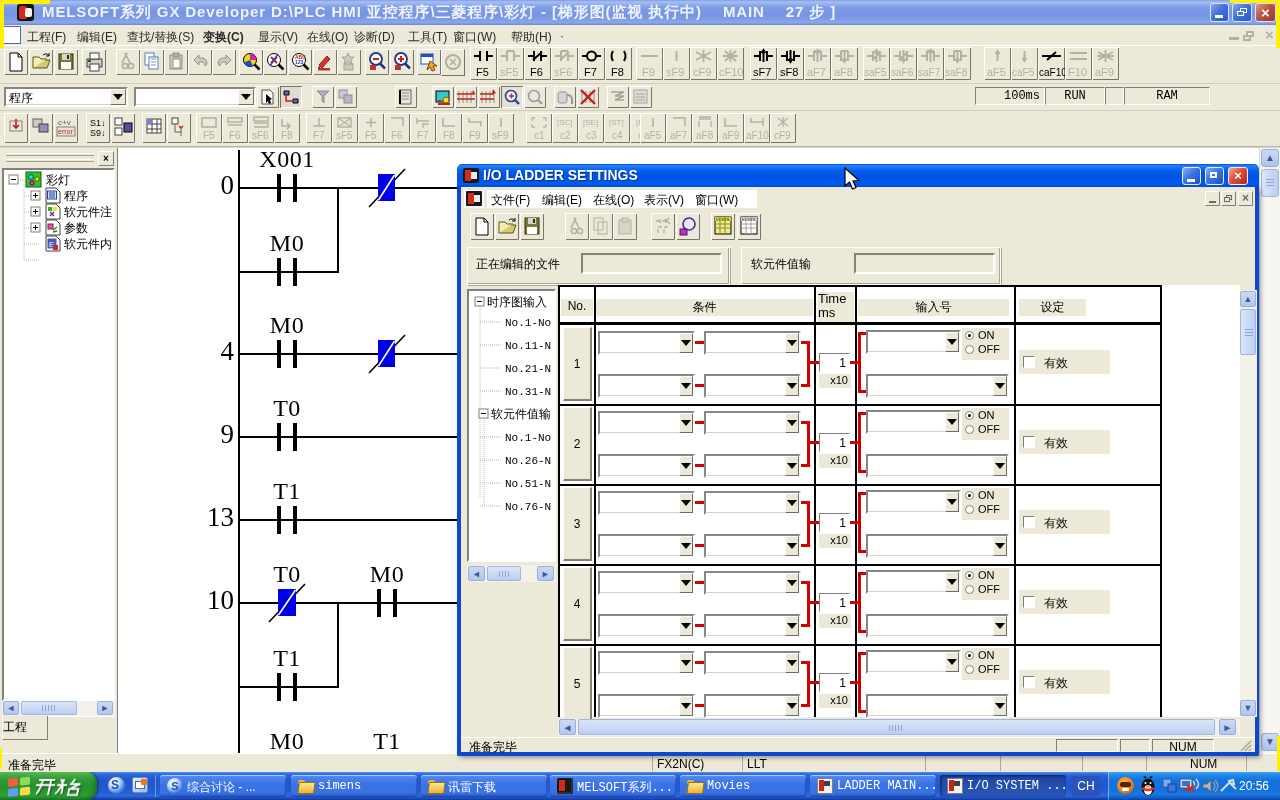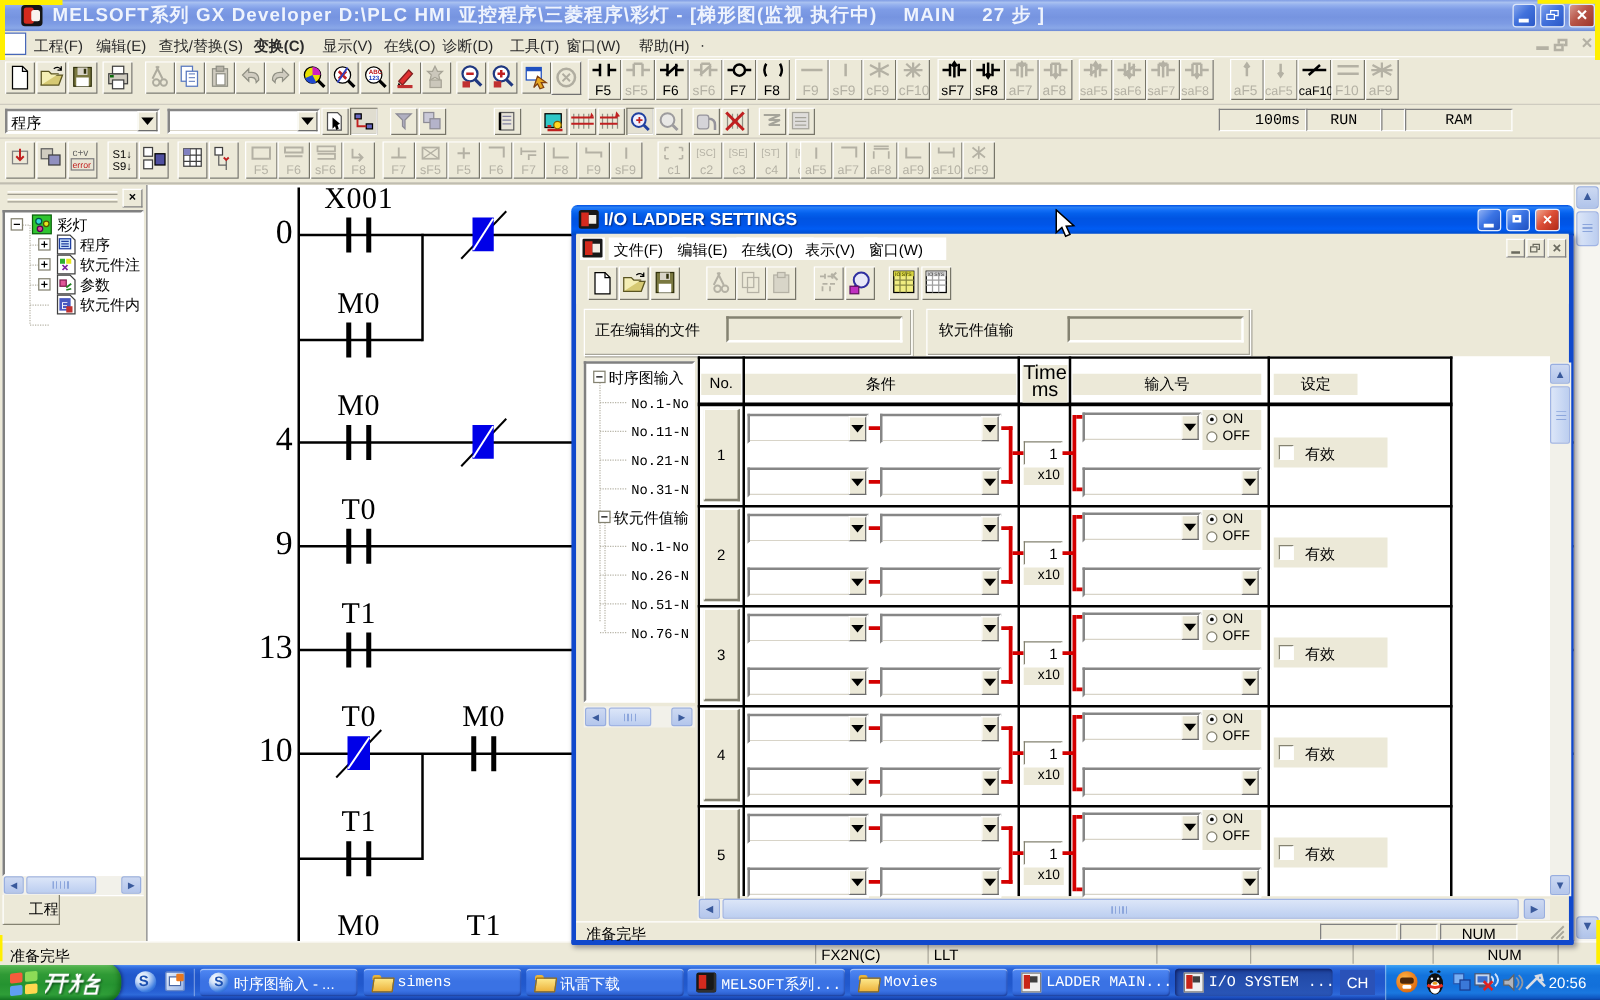--- a/index.html
+++ b/index.html
@@ -696,21 +696,21 @@
   </svg>
  </div>
 
  <div class="ab" style="left:2px;top:553px;width:113px;height:15px;background:#f2f1ea;">
   <div class="ab" style="left:1px;top:0px;width:16px;height:14px;border-radius:2px;background:linear-gradient(180deg,#cdd9f2,#b4c6ec);border:1px solid #98aee0;color:#3a5a9c;font-size:9px;font-weight:bold;text-align:center;line-height:13px;">◄</div>
   <div class="ab" style="left:19px;top:0px;width:56px;height:14px;border-radius:2px;background:linear-gradient(180deg,#dce6f8,#bccef0);border:1px solid #a0b4e4;"></div>
   <div class="ab" style="left:40px;top:4px;width:14px;height:6px;background:repeating-linear-gradient(90deg,#8ca6dc 0 1px,transparent 1px 3px);"></div>
   <div class="ab" style="left:95px;top:0px;width:16px;height:14px;border-radius:2px;background:linear-gradient(180deg,#cdd9f2,#b4c6ec);border:1px solid #98aee0;color:#3a5a9c;font-size:9px;font-weight:bold;text-align:center;line-height:13px;">►</div>
  </div>
 
- <div class="ab" style="left:2px;top:568px;width:46px;height:24px;background:#ece9d8;border-left:1px solid #fff;border-right:1px solid #848271;border-bottom:1px solid #848271;font-size:12px;text-align:right;line-height:22px;">工程</div>
+ <div class="ab" style="left:2px;top:568px;width:46px;height:24px;background:#ece9d8;border-left:1px solid #fff;border-right:1px solid #848271;border-bottom:1px solid #848271;font-size:12px;text-align:left;line-height:22px;">工程</div>
  <div class="ab" style="left:48px;top:568px;width:67px;height:1px;background:#fff;"></div>
 </div>
 
 <div class="ab" id="ladder" style="left:117px;top:148px;width:1142px;height:605px;background:#fff;border-left:1px solid #808080;overflow:hidden;">
 
  <div class="wire" style="left:120px;top:2px;width:2px;height:603px;"></div>
 
  <div class="wire" style="left:122px;top:39px;width:1020px;height:2px;"></div>
  <div class="rnum" style="left:76px;top:22px;">0</div>
  <div class="cbar" style="left:159px;top:26px;"></div>
@@ -960,21 +960,21 @@
  <div class="wire" style="left:256px;top:0px;width:2px;height:432px;"></div>
  <div class="wire" style="left:297px;top:0px;width:2px;height:432px;"></div>
  <div class="wire" style="left:456px;top:0px;width:2px;height:432px;"></div>
  <div class="wire" style="left:0px;top:37px;width:604px;height:3px;"></div>
  <div class="wire" style="left:0px;top:119px;width:604px;height:2px;"></div>
  <div class="wire" style="left:0px;top:199px;width:604px;height:2px;"></div>
  <div class="wire" style="left:0px;top:279px;width:604px;height:2px;"></div>
  <div class="wire" style="left:0px;top:359px;width:604px;height:2px;"></div>
  <div class="ab" style="left:3px;top:14px;width:32px;height:17px;background:#ece9d8;font-size:12px;text-align:center;">No.</div>
  <div class="ab" style="left:38px;top:14px;width:217px;height:17px;background:#ece9d8;font-size:12px;text-align:center;">条件</div>
- <div class="ab" style="left:260px;top:7px;width:36px;height:30px;background:#ece9d8;font-size:16px;text-align:center;line-height:14px;">Time<br>ms</div>
+ <div class="ab" style="left:260px;top:7px;width:36px;height:30px;background:#ece9d8;font-size:13px;text-align:left;line-height:14px;">Time<br>ms</div>
  <div class="ab" style="left:300px;top:14px;width:151px;height:17px;background:#ece9d8;font-size:12px;text-align:center;">输入号</div>
  <div class="ab" style="left:461px;top:14px;width:67px;height:17px;background:#ece9d8;font-size:12px;text-align:center;">设定</div>
 
 </div>
 
 <div class="ab" style="left:102px;top:140px;width:29px;height:74px;background:#ece9d8;border-top:1px solid #fff;border-left:1px solid #fff;border-right:2px solid #848271;border-bottom:2px solid #848271;font-size:12px;text-align:center;line-height:72px;">1</div>
 <div class="combo" style="left:137px;top:144px;width:97px;height:24px;">
       <div class="carr" style="right:0;top:0;width:14px;height:20px;"></div>
     </div>
 <div class="red" style="left:234px;top:154px;width:9px;height:3px;"></div>
@@ -1236,21 +1236,21 @@
  <div class="ab" style="left:108px;top:5px;width:17px;height:17px;border-radius:50%;background:radial-gradient(circle at 35% 30%,#ffffff 0%,#cfe0f8 30%,#3a7ae0 70%,#1c50b0 100%);"></div>
  <div class="ab" style="left:111px;top:6px;font-size:12px;font-weight:bold;color:#1c50b0;">S</div>
  <div class="ab" style="left:132px;top:5px;width:16px;height:16px;background:linear-gradient(135deg,#e8f0fc,#9cb8e8);border:1px solid #6888c8;border-radius:2px;">
       <div class="ab" style="left:2px;top:3px;width:10px;height:8px;background:#fff;border:1px solid #4868a8;"></div>
       <div class="ab" style="left:8px;top:1px;width:6px;height:6px;background:#e87820;border-radius:1px;"></div>
     </div>
  <div class="ab" style="left:155px;top:3px;width:1px;height:22px;background:rgba(255,255,255,.35);"></div>
 
  <div class="tkb" style="left:160px;">
       <span class="tki" style="background:radial-gradient(circle at 35% 30%,#fff 0%,#cfe0f8 30%,#3a7ae0 70%,#1c50b0 100%);border-radius:50%;text-align:center;font-size:11px;font-weight:bold;color:#1c50b0;line-height:16px;">S</span>
-      <span class="tkt">时序图输入 - ...</span>
+      <span class="tkt">综合讨论 - ...</span>
     </div>
  <div class="tkb" style="left:291px;">
       <span class="tki fold"></span>
       <span class="tkt" style="font-family:'Liberation Mono',monospace;font-size:12px;">simens</span>
     </div>
  <div class="tkb" style="left:421px;">
       <span class="tki fold"></span>
       <span class="tkt">讯雷下载</span>
     </div>
  <div class="tkb" style="left:550px;">

